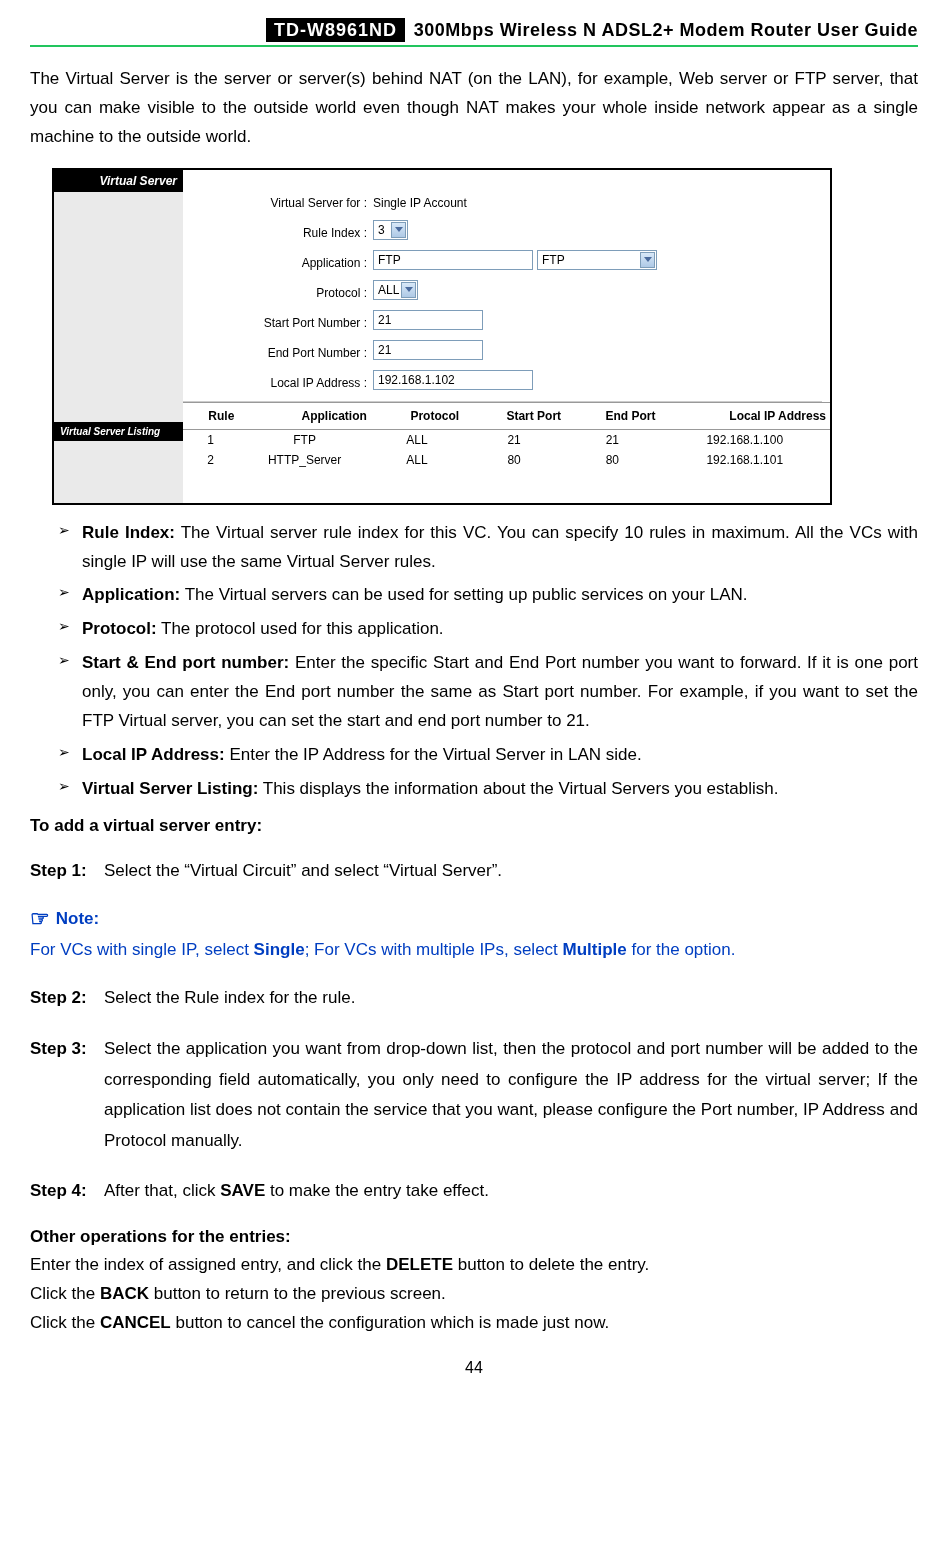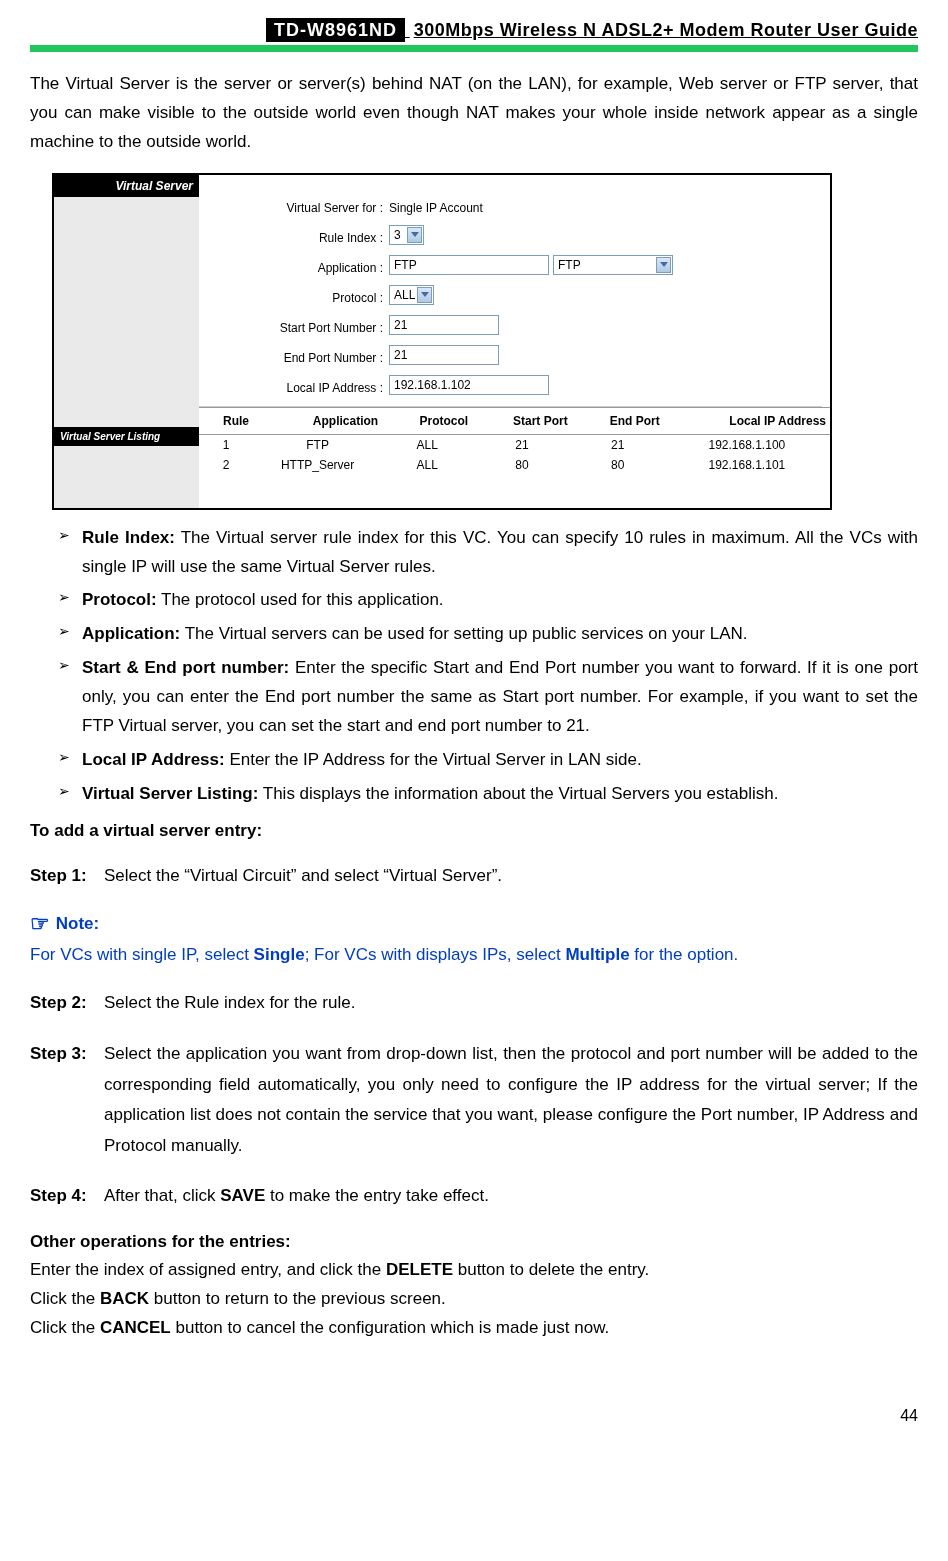--- a/index.html
+++ b/index.html
@@ -6,34 +6,33 @@
     body {
       width: 948px;
       margin: 0 auto;
       background: #fff;
       font-family: Arial, Helvetica, sans-serif;
       font-size: 17px;
       color: #000;
       padding: 20px 30px 40px 30px;
     }
     .hdr {
-      border-bottom: 7px solid #22c55e;
+      border-bottom: 2px solid #22c55e;
       padding-bottom: 4px;
       margin-bottom: 18px;
       text-align: right;
-      text-decoration: underline;
     }
     .hdr-model { background:#000; color:#fff; font-weight:bold; padding:2px 8px; font-size:18px; letter-spacing:1px; }
     .hdr-title { font-weight:bold; font-size:18px; letter-spacing:0.5px; margin-left:4px; }
     .intro { text-align: justify; line-height:1.7; margin-bottom:16px; }
     .screenshot {
       border:2px solid #000; width:780px; margin:0 0 14px 22px; background:#fff;
     }
     .ss-top { display:flex; }
-    .ss-sidebar { width:145px; }
+    .ss-sidebar { width:129px; }
     .ss-sb-hdr { background:#000; color:#fff; font-weight:bold; font-style:italic; text-align:right; padding:4px 6px; font-size:12px; }
     .ss-sb-fill { height:230px; background:#eaeaea; }
     .ss-sb-hdr2 { background:#000; color:#fff; font-weight:bold; font-style:italic; text-align:left; padding:4px 6px; font-size:10px; white-space:nowrap; }
     .ss-sb-fill2 { height:62px; background:#eaeaea; }
     .ss-form { flex:1; padding-top:4px; font-size:12px; }
     .ss-row { display:flex; align-items:flex-end; height:30px; }
     .ss-label { width:190px; text-align:right; padding-right:6px; }
     .ss-val { display:flex; align-items:center; gap:4px; }
     .ss-select, .ss-input {
       border:1px solid #7e9db9; font-size:12px; padding:1px 4px; background:#fff; height:20px;
@@ -55,21 +54,21 @@
     .bullets li { list-style:none; margin:5px 0 5px 28px; line-height:1.7; text-align:justify; position:relative; padding-left:24px; }
     .bullets li::before { content:"\27A2"; position:absolute; left:0; top:0; font-size:14px; }
     .bold { font-weight:bold; }
     .sect { font-weight:bold; margin:12px 0 4px 0; }
     .step { display:flex; margin:20px 0; line-height:1.8; text-align:justify; }
     .step-label { font-weight:bold; min-width:74px; }
     .step-body { flex:1; }
     .note-hdr { color:#003ec1; font-weight:bold; font-size:17px; margin:14px 0 4px 0; }
     .note-hand { font-family: "Segoe UI Symbol", Arial; font-size:22px; vertical-align:-2px; margin-right:6px; }
     .note-body { color:#003ec1; line-height:1.6; margin-bottom:6px; }
-    .page-num { text-align:right; margin-top:64px; font-size:16px; }
+    .page-num { text-align:center; margin-top:21px; font-size:16px; }
   </style>
 </head>
 <body>
 
 <div class="hdr">
   <span class="hdr-model">TD-W8961ND</span>
   <span class="hdr-title">300Mbps Wireless N ADSL2+ Modem Router User Guide</span>
 </div>
 
 <p class="intro">The Virtual Server is the server or server(s) behind NAT (on the LAN), for example, Web server or FTP server, that you can make visible to the outside world even though NAT makes your whole inside network appear as a single machine to the outside world.</p>
@@ -172,38 +171,38 @@
               <td>192.168.1.101</td>
             </tr>
           </tbody>
       </table>
     </div>
   </div>
 </div>
 
 <ul class="bullets" id="bullet-list">
     <li><span class="bold">Rule Index:</span><span> The Virtual server rule index for this VC. You can specify 10 rules in maximum. All the VCs with single IP will use the same Virtual Server rules.</span></li>
+    <li><span class="bold">Application:</span><span> The Virtual servers can be used for setting up public services on your LAN.</span></li>
     <li><span class="bold">Protocol:</span><span> The protocol used for this application.</span></li>
-    <li><span class="bold">Application:</span><span> The Virtual servers can be used for setting up public services on your LAN.</span></li>
     <li><span class="bold">Start &amp; End port number:</span><span> Enter the specific Start and End Port number you want to forward. If it is one port only, you can enter the End port number the same as Start port number. For example, if you want to set the FTP Virtual server, you can set the start and end port number to 21.</span></li>
     <li><span class="bold">Local IP Address:</span><span> Enter the IP Address for the Virtual Server in LAN side.</span></li>
     <li><span class="bold">Virtual Server Listing:</span><span> This displays the information about the Virtual Servers you establish.</span></li>
   </ul>
 
 <p class="sect">To add a virtual server entry:</p>
 <div id="steps-pre">
     <div class="step">
       <div class="step-label">Step 1:</div>
       <div class="step-body">Select the “Virtual Circuit” and select “Virtual Server”.</div>
     </div>
   </div>
 
 <p class="note-hdr"><span class="note-hand">☞</span><span>Note:</span></p>
 <p class="note-body">
-  <span>For VCs with single IP, select </span><span class="bold">Single</span><span>; For VCs with displays IPs, select </span><span class="bold">Multiple</span><span> for the option.</span>
+  <span>For VCs with single IP, select </span><span class="bold">Single</span><span>; For VCs with multiple IPs, select </span><span class="bold">Multiple</span><span> for the option.</span>
 </p>
 <div id="steps-post">
     <div class="step">
       <div class="step-label">Step 2:</div>
       <div class="step-body">Select the Rule index for the rule.</div>
     </div>
     <div class="step">
       <div class="step-label">Step 3:</div>
       <div class="step-body">Select the application you want from drop-down list, then the protocol and port number will be added to the corresponding field automatically, you only need to configure the IP address for the virtual server; If the application list does not contain the service that you want, please configure the Port number, IP Address and Protocol manually.</div>
     </div>

